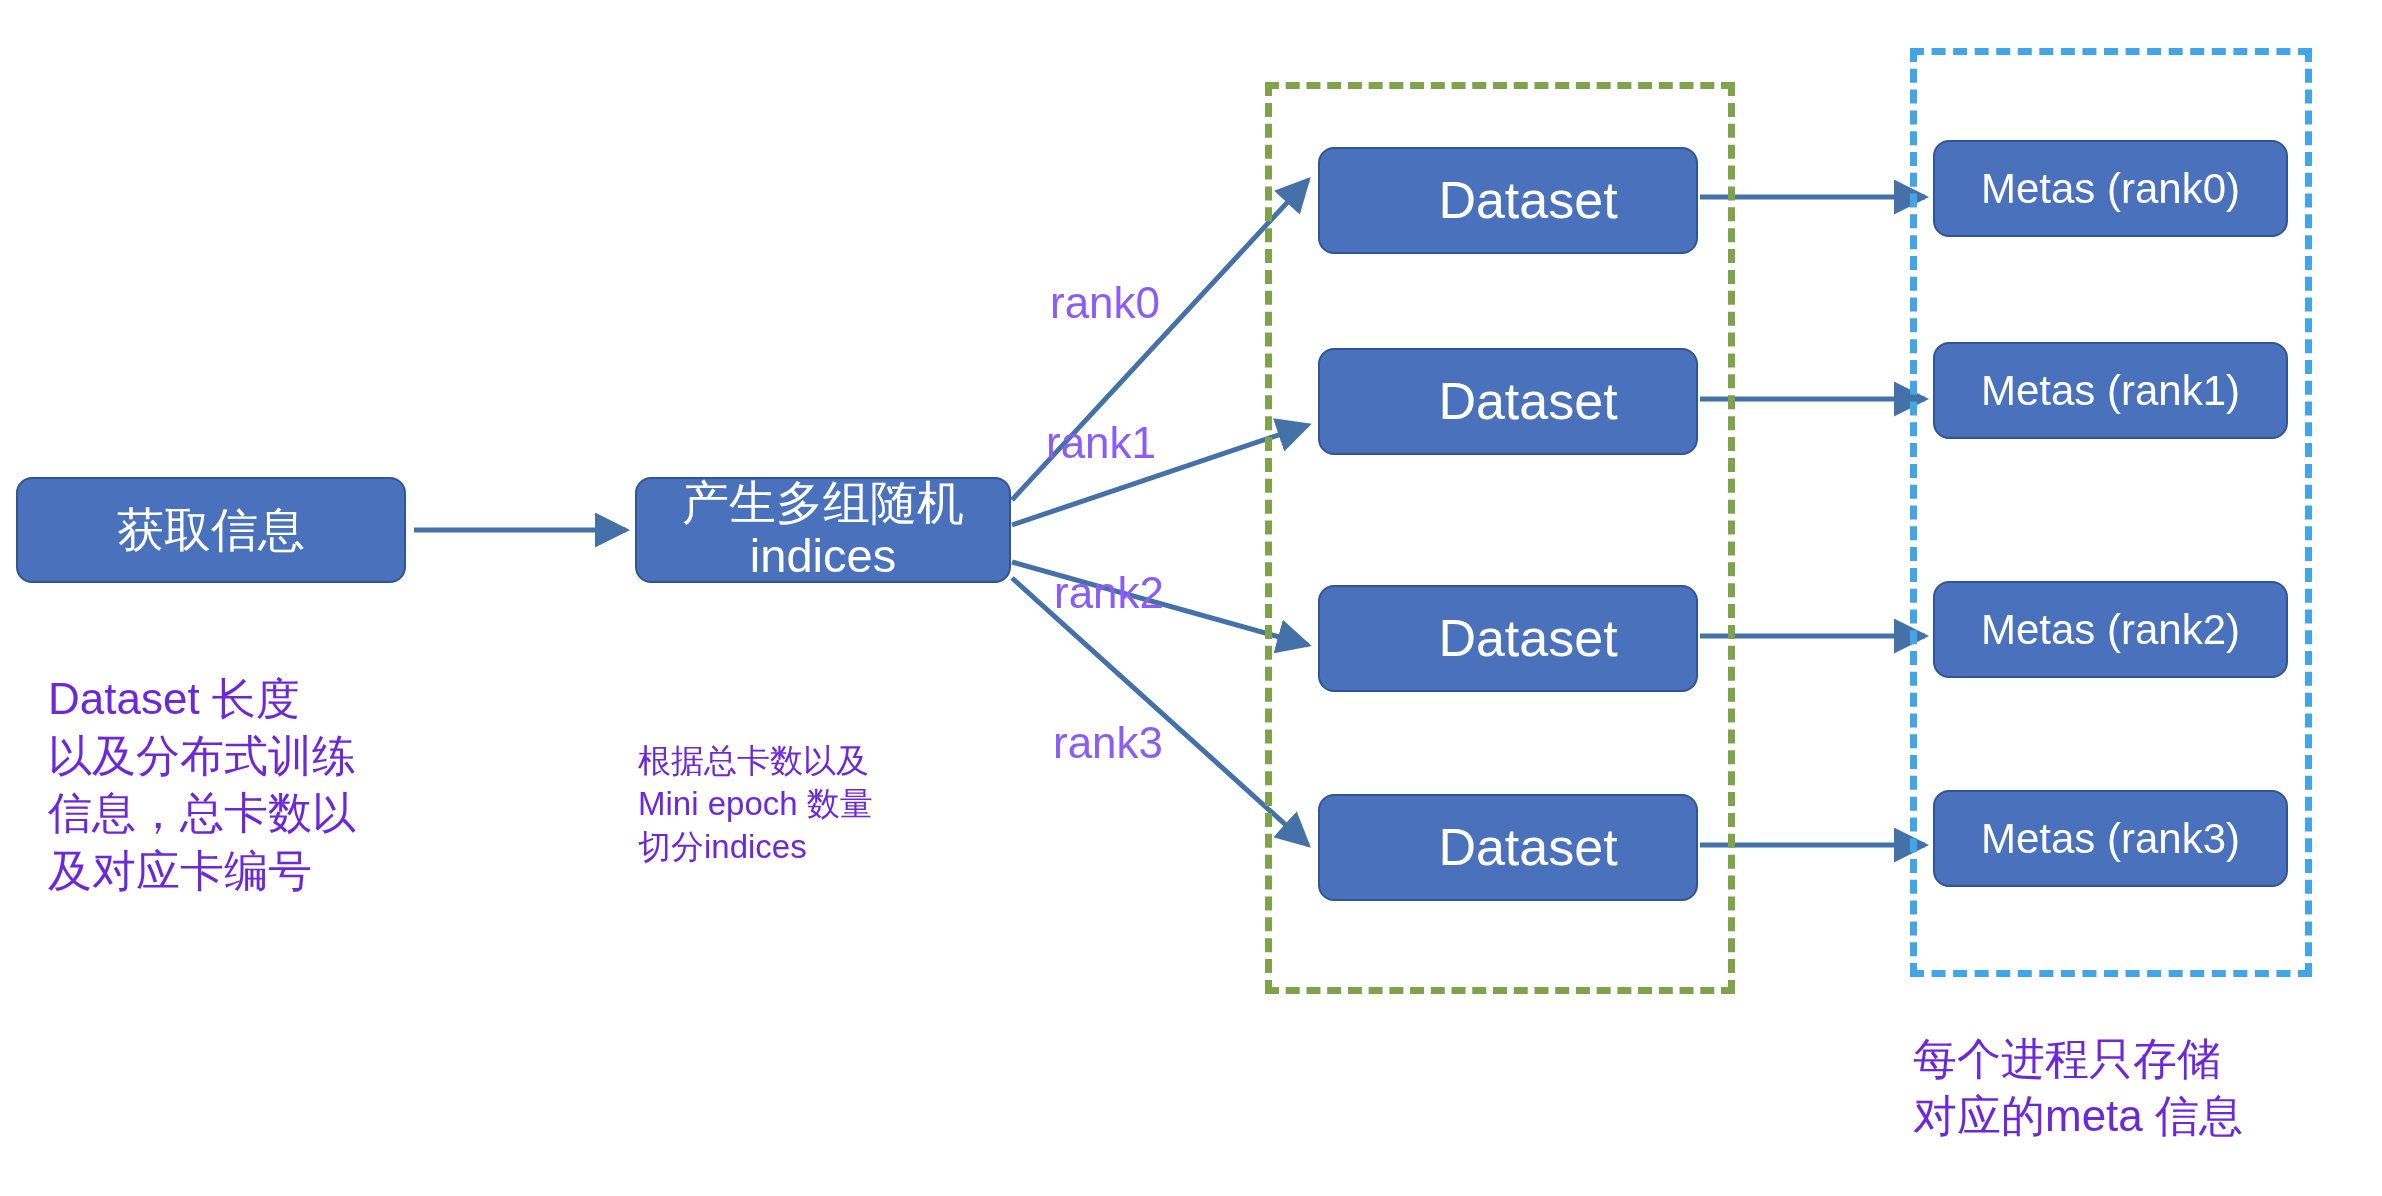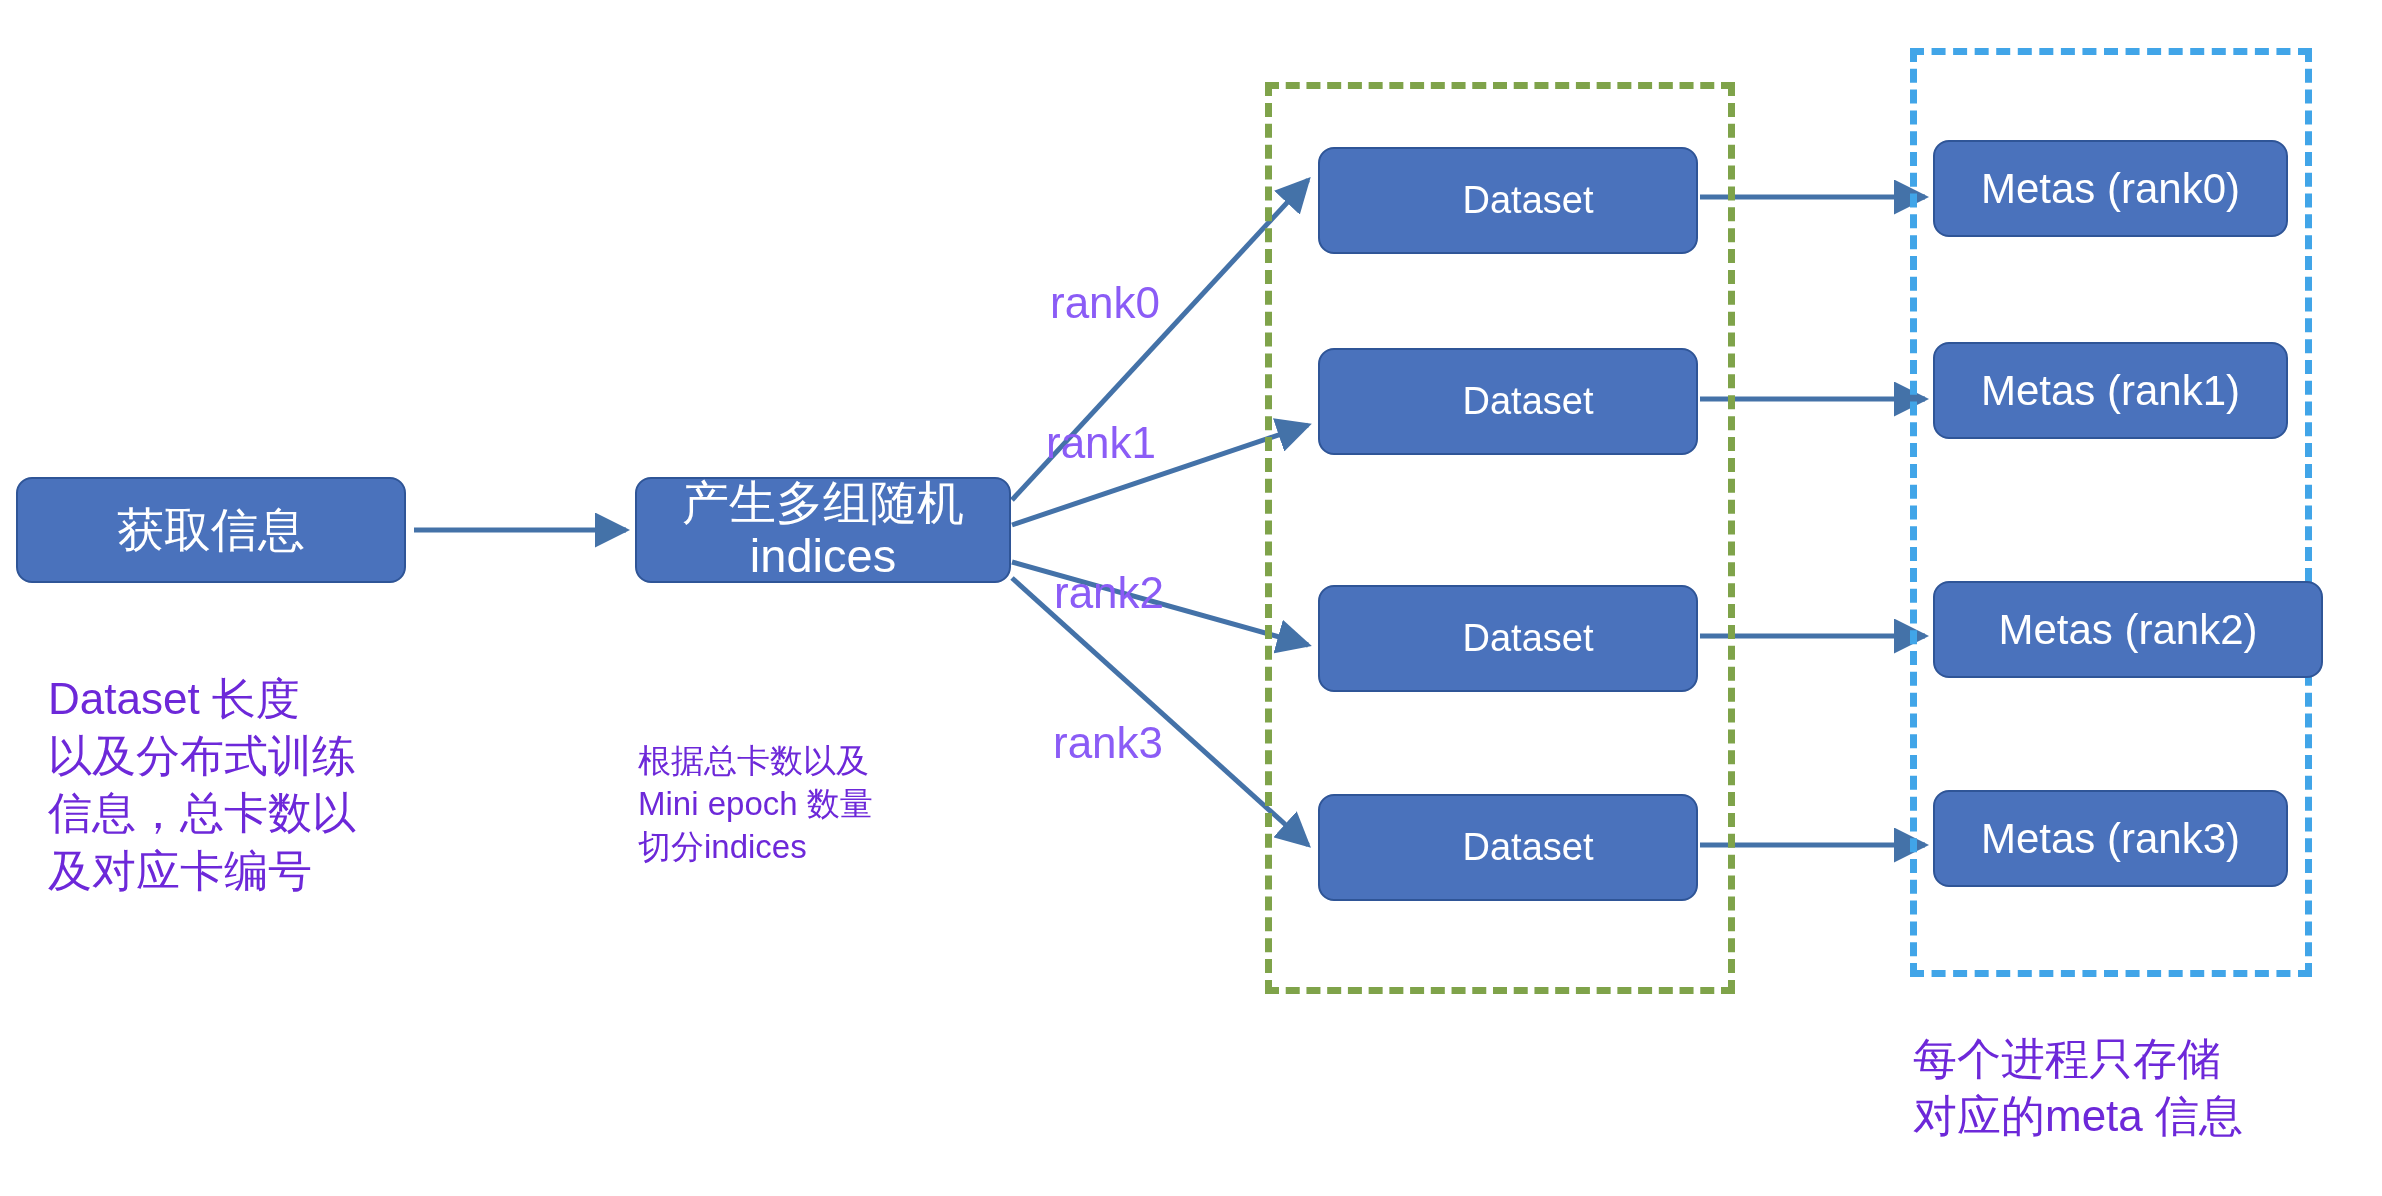--- a/index.html
+++ b/index.html
@@ -27,21 +27,21 @@
     border-radius: 16px;
     color: #ffffff;
     display: flex;
     align-items: center;
     justify-content: center;
     text-align: center;
     line-height: 1.12;
     white-space: pre-line;
   }
   .node-main   { font-size: 47px; }
-  .node-ds     { font-size: 38px; padding-left: 40px; }
+  .node-ds     { font-size: 52px; padding-left: 40px; }
   .node-meta   { font-size: 42px; }
 
   
   .group {
     position: absolute;
     box-sizing: border-box;
     background: transparent;
   }
   .group-green { border: 7px dashed #7FA34A; }
   .group-blue  { border: 7px dashed #41A5E8; }
@@ -110,21 +110,21 @@
   <div class="node node-main" style="left:635px; top:477px; width:376px; height:106px;">产生多组随机
 indices</div>
 
   <div class="node node-ds" style="left:1318px; top:147px; width:380px; height:107px;">Dataset</div>
   <div class="node node-ds" style="left:1318px; top:348px; width:380px; height:107px;">Dataset</div>
   <div class="node node-ds" style="left:1318px; top:585px; width:380px; height:107px;">Dataset</div>
   <div class="node node-ds" style="left:1318px; top:794px; width:380px; height:107px;">Dataset</div>
 
   <div class="node node-meta" style="left:1933px; top:140px; width:355px; height:97px;">Metas (rank0)</div>
   <div class="node node-meta" style="left:1933px; top:342px; width:355px; height:97px;">Metas (rank1)</div>
-  <div class="node node-meta" style="left:1933px; top:581px; width:390px; height:97px;">Metas (rank2)</div>
+  <div class="node node-meta" style="left:1933px; top:581px; width:355px; height:97px;">Metas (rank2)</div>
   <div class="node node-meta" style="left:1933px; top:790px; width:355px; height:97px;">Metas (rank3)</div>
 
   <div class="edge-label" style="left:1050px; top:242px;">rank0</div>
   <div class="edge-label" style="left:1046px; top:382px;">rank1</div>
   <div class="edge-label" style="left:1054px; top:532px;">rank2</div>
   <div class="edge-label" style="left:1053px; top:682px;">rank3</div>
 
   <div class="caption caption-left" style="left:48px; top:670px; width:460px;">Dataset 长度
 以及分布式训练
 信息，总卡数以

